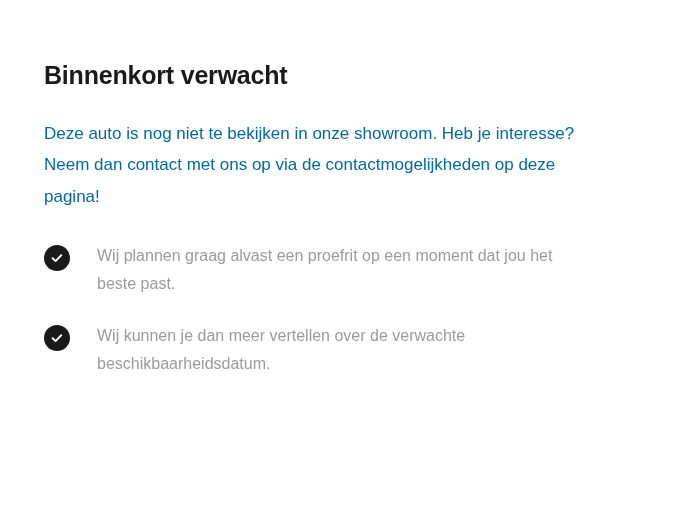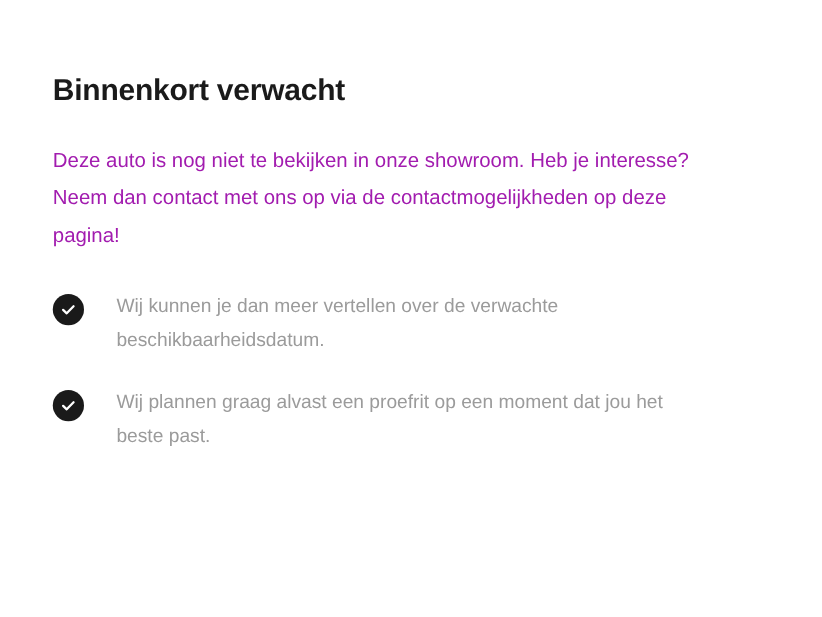--- a/index.html
+++ b/index.html
@@ -23,21 +23,21 @@
   .title {
     font-size: 25px;
     font-weight: bold;
     color: #1a1a1a;
     letter-spacing: -0.2px;
     margin: 0 0 28px 0;
     line-height: 1.2;
   }
   .intro {
     font-size: 17px;
-    color: #a21caf;
+    color: #0369a1;
     line-height: 1.85;
     margin: 0 0 30px 0;
     max-width: 560px;
   }
   .intro p {
     margin: 0;
   }
   .checklist {
     margin: 0;
     padding: 0;
@@ -82,27 +82,27 @@
   </div>
 
   <ul class="checklist">
 
     <li class="check-item">
       <span class="check-icon">
         <svg width="14" height="14" viewBox="0 0 14 14" aria-hidden="true">
           <path d="M2.6 7.2 L5.6 10.1 L11.3 4.2" fill="none" stroke="#ffffff" stroke-width="1.9" stroke-linecap="round" stroke-linejoin="round"></path>
         </svg>
       </span>
-      <span class="check-text">Wij kunnen je dan meer vertellen over de verwachte beschikbaarheidsdatum.</span>
+      <span class="check-text">Wij plannen graag alvast een proefrit op een moment dat jou het beste past.</span>
     </li>
 
     <li class="check-item">
       <span class="check-icon">
         <svg width="14" height="14" viewBox="0 0 14 14" aria-hidden="true">
           <path d="M2.6 7.2 L5.6 10.1 L11.3 4.2" fill="none" stroke="#ffffff" stroke-width="1.9" stroke-linecap="round" stroke-linejoin="round"></path>
         </svg>
       </span>
-      <span class="check-text">Wij plannen graag alvast een proefrit op een moment dat jou het beste past.</span>
+      <span class="check-text">Wij kunnen je dan meer vertellen over de verwachte beschikbaarheidsdatum.</span>
     </li>
 
   </ul>
 
 </div>
 
 </body></html>

